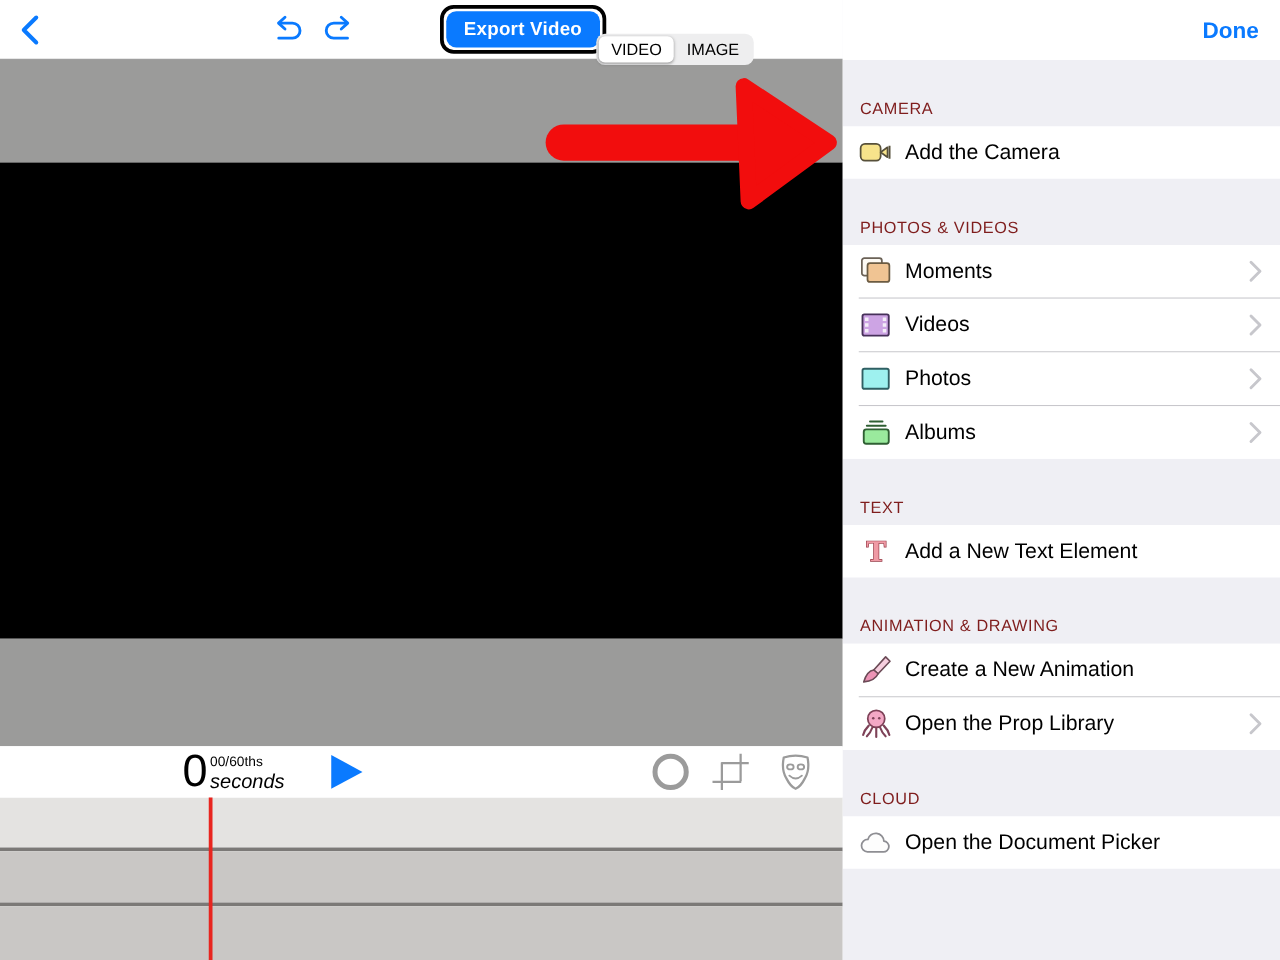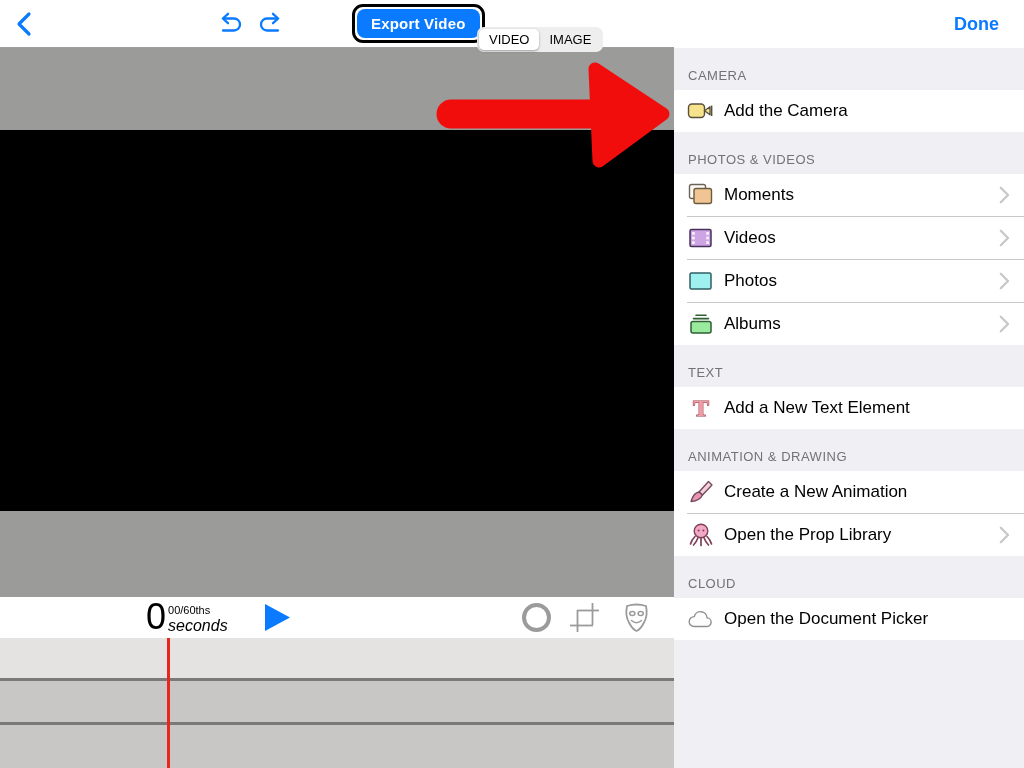--- a/index.html
+++ b/index.html
@@ -54,27 +54,27 @@
   .t-row1{height:40px;background:#e4e3e1;}
   .t-sep{height:3px;background:#7b7977;}
   .t-row2{height:41px;background:#c9c7c5;}
   .t-row3{flex:1;background:#c9c7c5;}
   .playhead{position:absolute;left:167px;top:638px;width:3px;height:130px;background:#e8251f;z-index:5;}
   .big-arrow{position:absolute;left:425px;top:52px;z-index:6;pointer-events:none;}
   
   .panel{width:350px;height:768px;display:flex;flex-direction:column;background:#efeff4;}
   .panel-toolbar{
     height:48px;background:#fff;flex:0 0 auto;display:flex;align-items:center;
-    justify-content:flex-end;padding-right:25px;
+    justify-content:flex-end;padding-right:17px;
   }
   .done-btn{color:#0a7aff;font-size:18px;font-weight:700;}
   .panel-body{flex:1 1 auto;overflow:hidden;}
   .sec-header{
-    height:42px;display:flex;align-items:flex-end;padding:0 0 7px 14px;
-    color:#737373;font-size:13px;letter-spacing:.5px;
+    height:53px;display:flex;align-items:flex-end;padding:0 0 7px 14px;
+    color:#7f1d1d;font-size:13px;letter-spacing:.5px;
   }
   .rows{background:#fff;}
   .row{height:42px;display:flex;align-items:center;background:#fff;padding:0 14px 0 13px;}
   .row-icon{width:27px;height:26px;display:flex;align-items:center;justify-content:center;flex:0 0 auto;}
   .row-label{margin-left:10px;font-size:17px;color:#000;flex:1 1 auto;}
   .row-chevron{flex:0 0 auto;display:flex;align-items:center;}
   .divider{height:1px;background:#c8c7cc;margin-left:13px;}
 </style>
 </head>
 <body>

